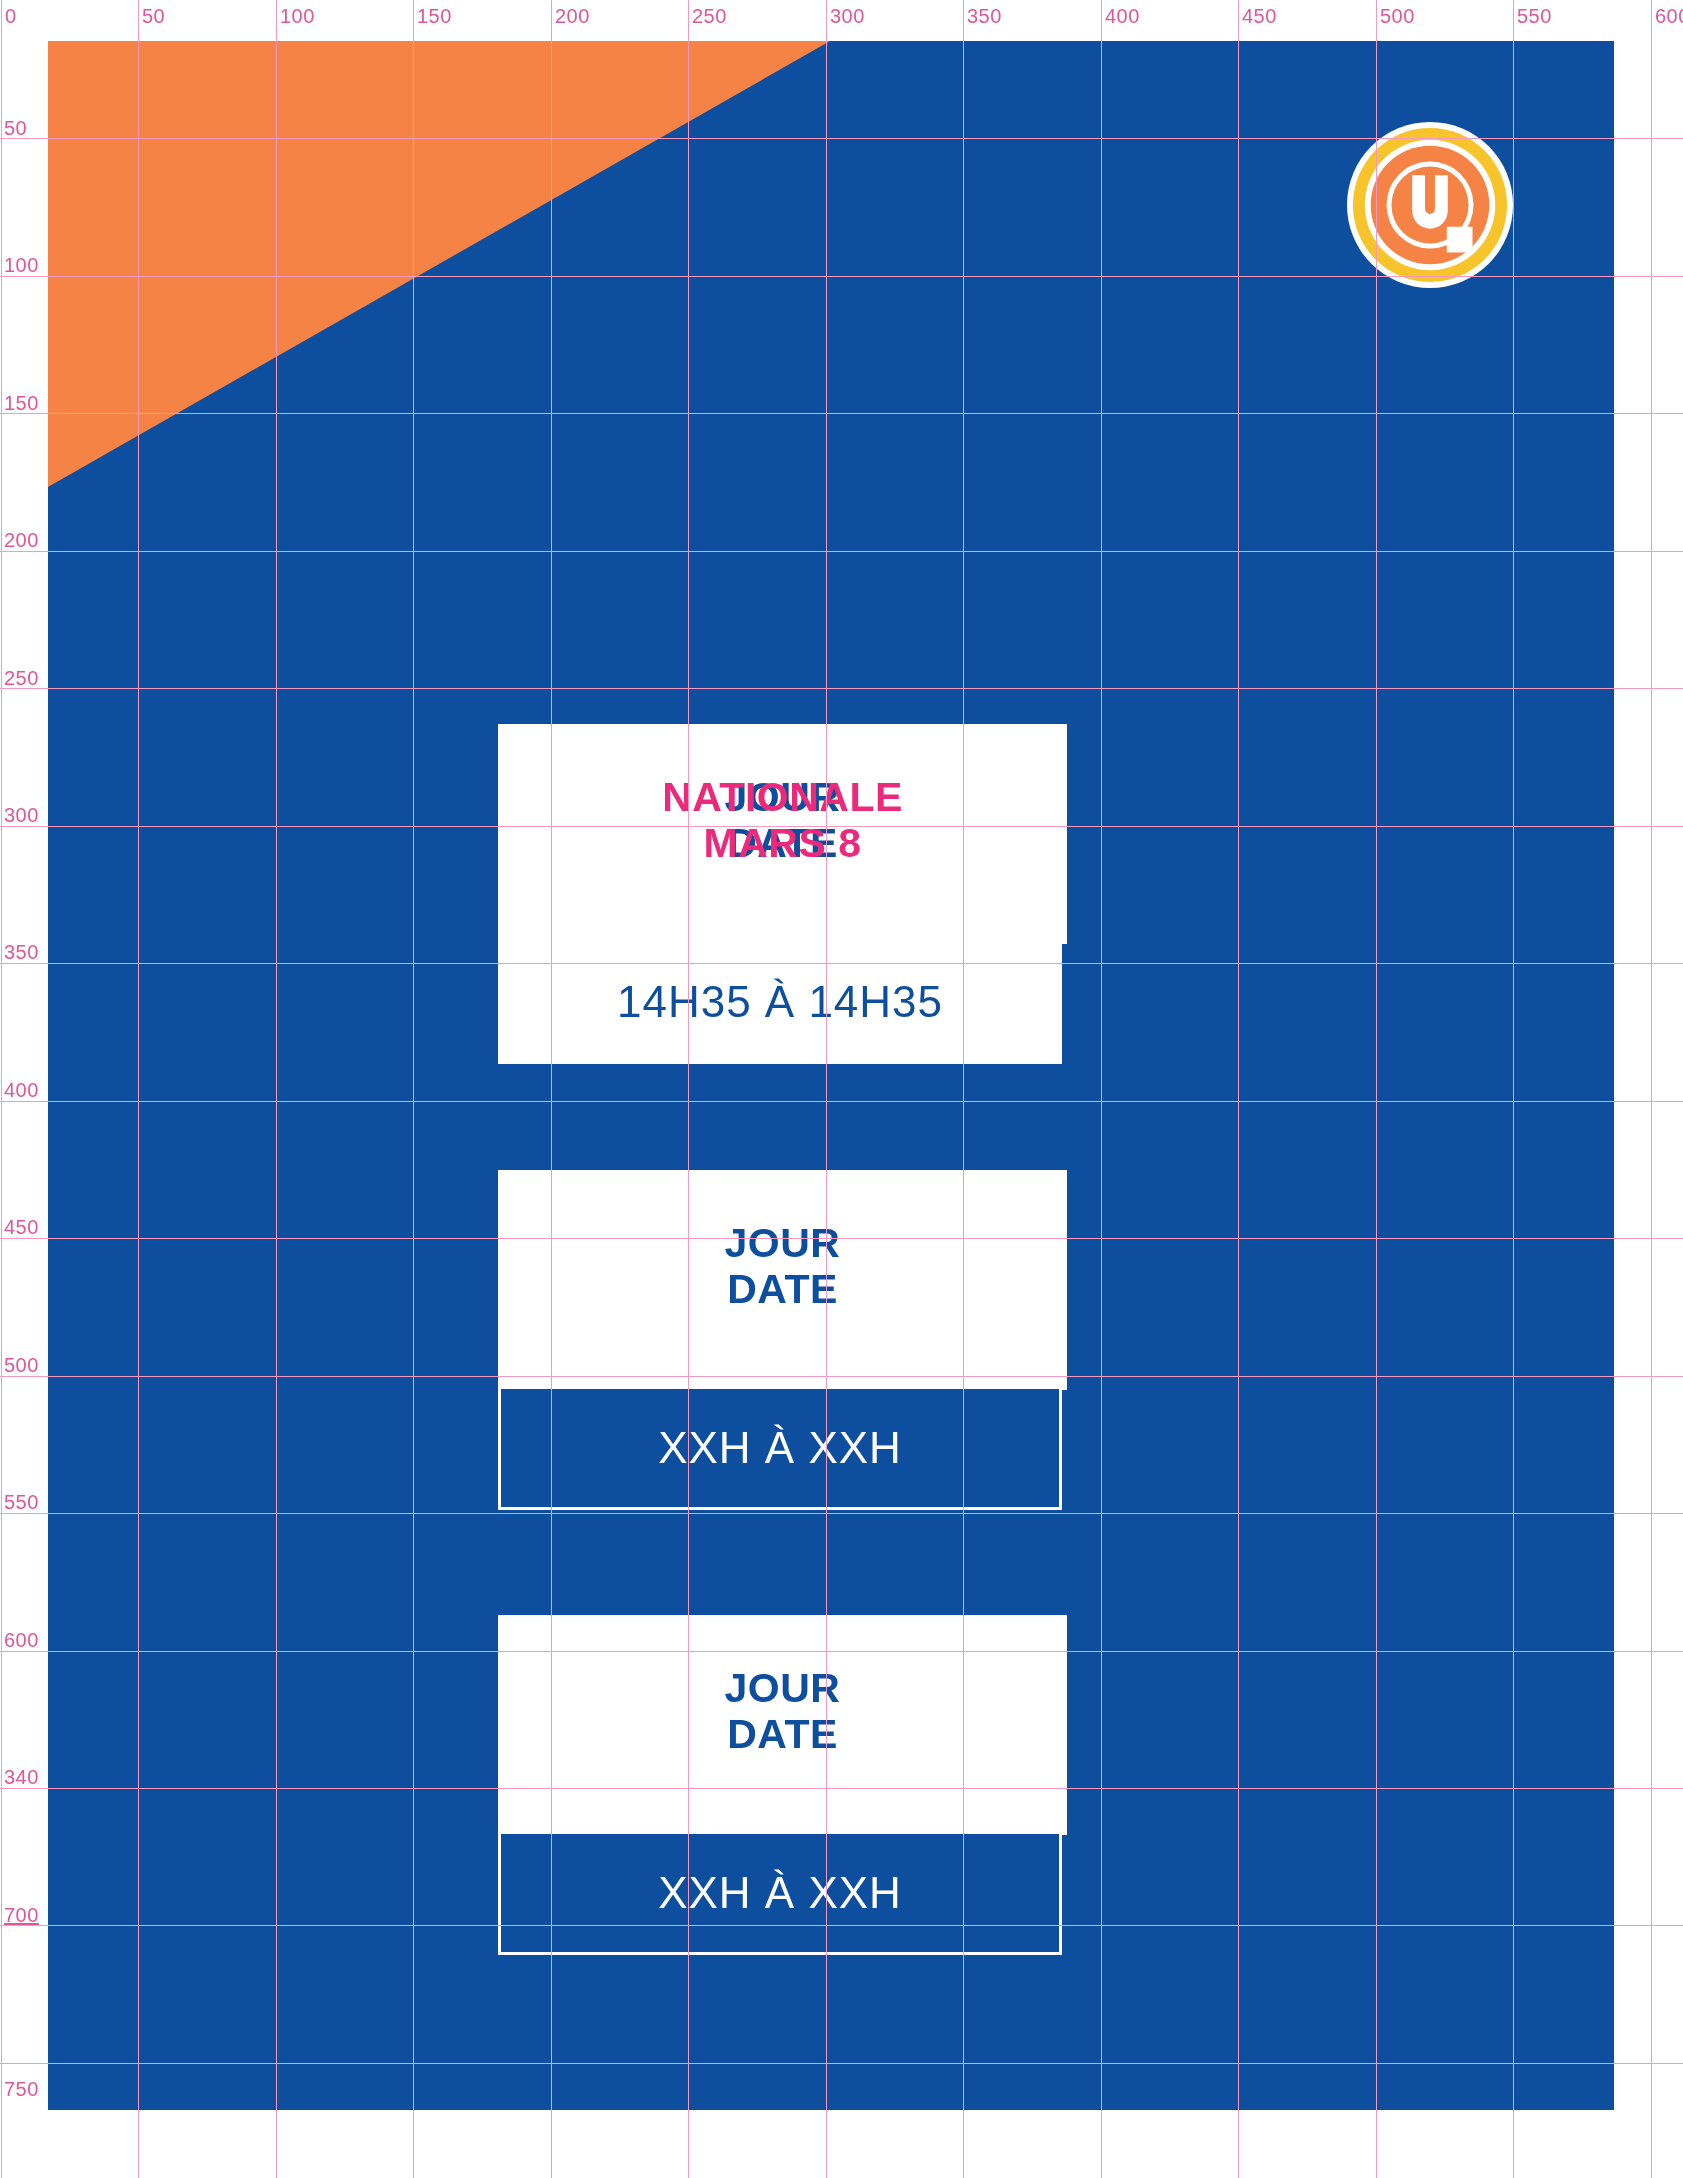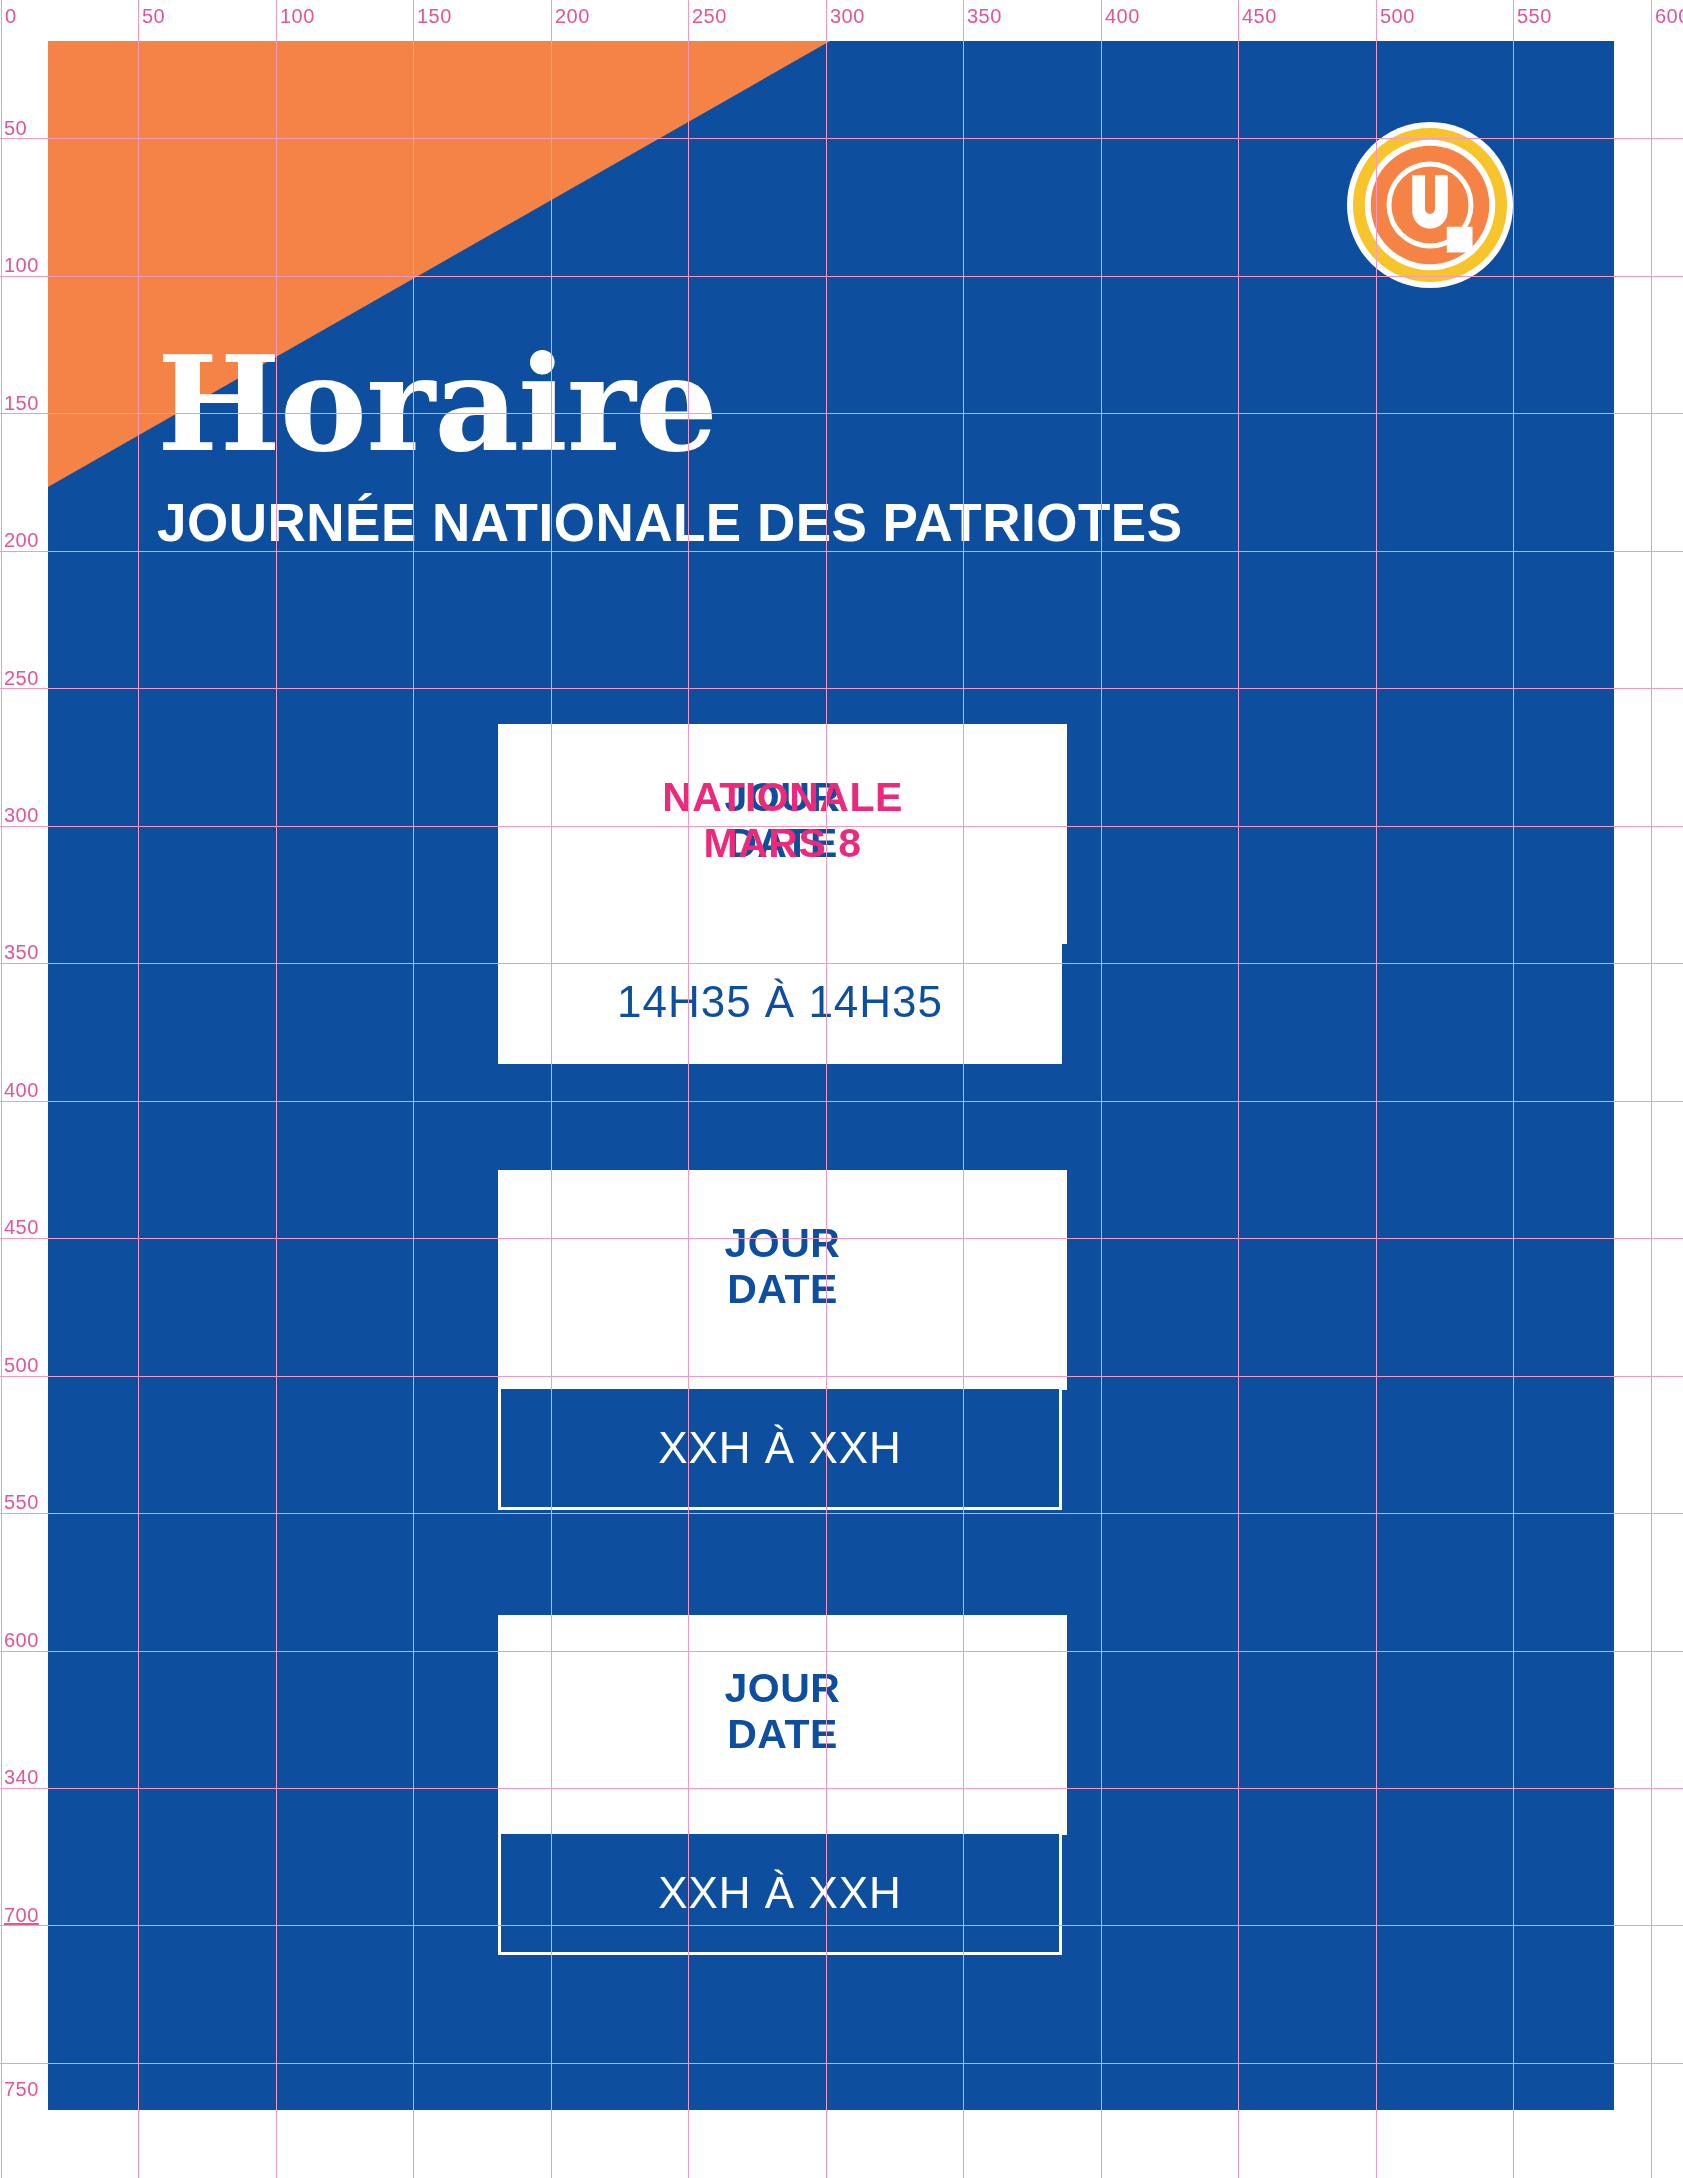--- a/index.html
+++ b/index.html
@@ -185,24 +185,20 @@
       <circle cx="86" cy="86" r="78" fill="#f7c52b"></circle>
       <circle cx="86" cy="86" r="66" fill="#ffffff"></circle>
       <circle cx="86" cy="86" r="60" fill="#f58345"></circle>
       <circle cx="86" cy="86" r="44" fill="#ffffff"></circle>
       <circle cx="86" cy="86" r="39" fill="#f58345"></circle>
       <path d="M68 56 h13 v34 a5 5 0 0 0 10 0 V56 h13 v36 a18 18 0 0 1 -36 0 Z" fill="#ffffff"></path>
       <rect x="103" y="108" width="26" height="26" fill="#ffffff"></rect>
     </svg>
   </div>
 
-  <div id="title-block">
-    <h1 id="poster-title">Horaire</h1>
-    <div id="poster-subtitle">JOURNÉE NATIONALE DES PATRIOTES</div>
-  </div>
 
   <div class="card" id="card-1">
     <div class="card-head">
       <span class="stack">
         <span class="ph-blue">JOUR</span>
         <span class="ph-pink">NATIONALE</span>
       </span>
       <span class="stack">
         <span class="ph-blue">DATE</span>
         <span class="ph-pink">MARS 8</span>

